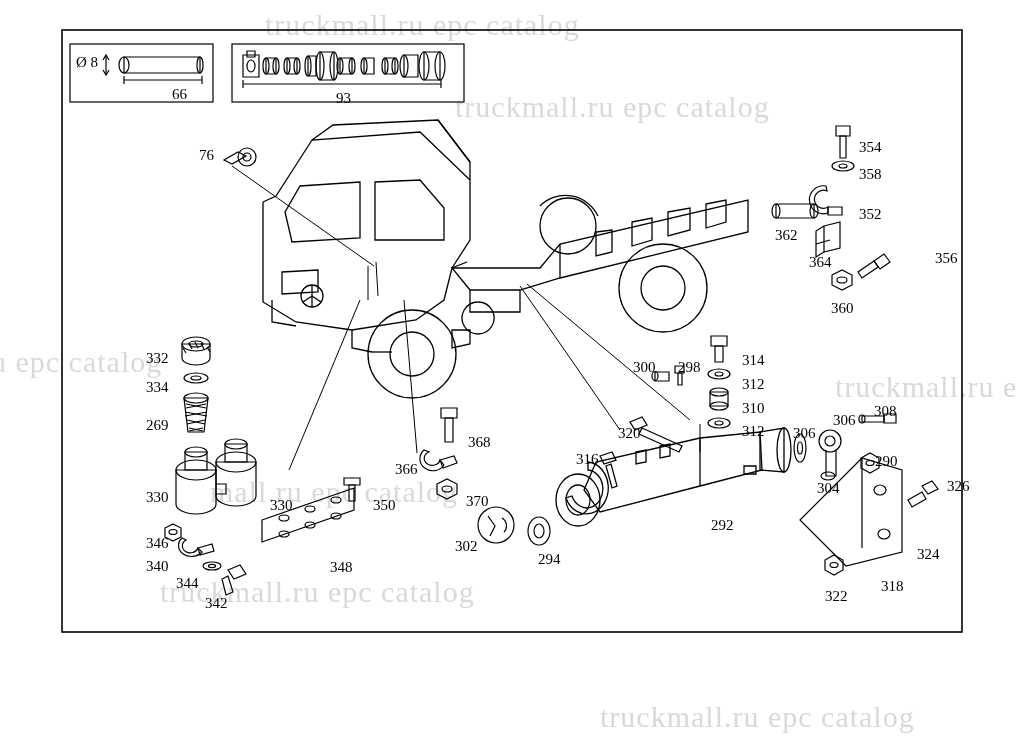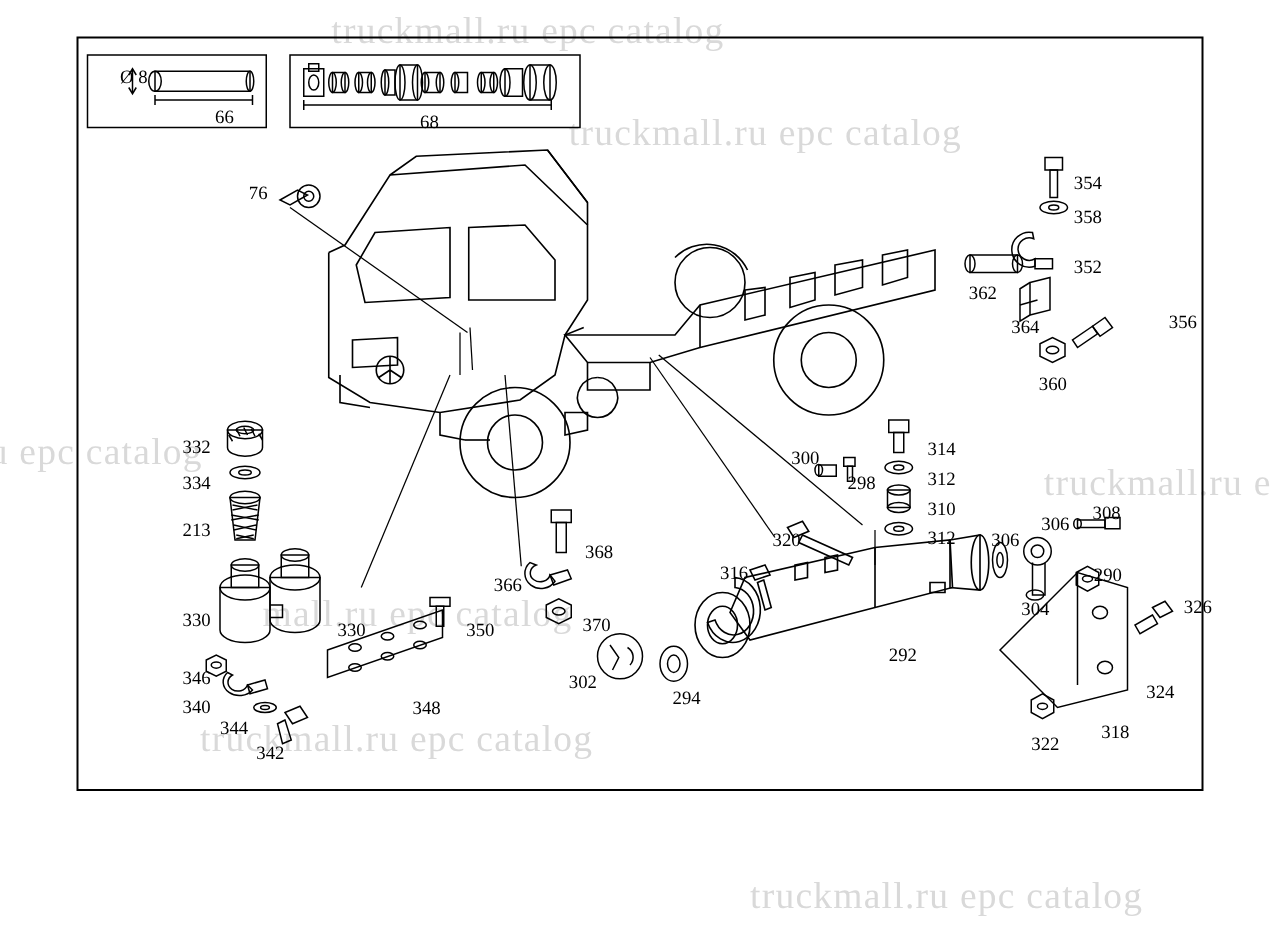--- a/index.html
+++ b/index.html
@@ -356,51 +356,51 @@
 
       <path d="M922 486 l10 -5 l6 8 l-10 5 z"></path>
       <path d="M922 492 l-14 8 l4 7 l14 -8 z"></path>
 
       <path d="M825 560 l9 -5 l9 5 l0 10 l-9 5 l-9 -5 z"></path>
       <ellipse cx="834" cy="565" rx="4" ry="2.5"></ellipse>
     </g>
   </svg>
 
   <div>
-    <div class="lbl" style="left:76px;  top:54px;margin-left:20px;">Ø 8</div>
+    <div class="lbl" style="left:76px;  top:54px;">Ø 8</div>
     <div class="lbl" style="left:172px; top:86px;">66</div>
-    <div class="lbl" style="left:336px; top:90px;">68</div>
+    <div class="lbl" style="left:336px; top:90px;">93</div>
     <div class="lbl" style="left:199px; top:147px;">76</div>
     <div class="lbl" style="left:859px; top:139px;">354</div>
     <div class="lbl" style="left:859px; top:166px;">358</div>
     <div class="lbl" style="left:859px; top:206px;">352</div>
     <div class="lbl" style="left:775px; top:227px;">362</div>
     <div class="lbl" style="left:809px; top:254px;font-family:Liberation Serif, serif;">364</div>
     <div class="lbl" style="left:892px; top:250px;margin-left:43px;">356</div>
     <div class="lbl" style="left:831px; top:300px;">360</div>
     <div class="lbl" style="left:146px; top:350px;">332</div>
     <div class="lbl" style="left:146px; top:379px;">334</div>
-    <div class="lbl" style="left:146px; top:417px;">213</div>
+    <div class="lbl" style="left:146px; top:417px;">269</div>
     <div class="lbl" style="left:146px; top:489px;">330</div>
     <div class="lbl" style="left:270px; top:497px;">330</div>
     <div class="lbl" style="left:146px; top:535px;">346</div>
     <div class="lbl" style="left:146px; top:558px;">340</div>
     <div class="lbl" style="left:176px; top:575px;">344</div>
     <div class="lbl" style="left:205px; top:595px;">342</div>
     <div class="lbl" style="left:330px; top:559px;">348</div>
     <div class="lbl" style="left:373px; top:497px;">350</div>
     <div class="lbl" style="left:468px; top:434px;">368</div>
     <div class="lbl" style="left:395px; top:461px;">366</div>
     <div class="lbl" style="left:466px; top:493px;">370</div>
     <div class="lbl" style="left:455px; top:538px;">302</div>
     <div class="lbl" style="left:538px; top:551px;">294</div>
     <div class="lbl" style="left:576px; top:451px;">316</div>
     <div class="lbl" style="left:618px; top:425px;">320</div>
     <div class="lbl" style="left:633px; top:359px;">300</div>
-    <div class="lbl" style="left:678px; top:359px;margin-top:20px;">298</div>
+    <div class="lbl" style="left:678px; top:359px;">298</div>
     <div class="lbl" style="left:742px; top:352px;">314</div>
     <div class="lbl" style="left:742px; top:376px;">312</div>
     <div class="lbl" style="left:742px; top:400px;">310</div>
     <div class="lbl" style="left:742px; top:423px;">312</div>
     <div class="lbl" style="left:711px; top:517px;">292</div>
     <div class="lbl" style="left:793px; top:425px;">306</div>
     <div class="lbl" style="left:833px; top:412px;">306</div>
     <div class="lbl" style="left:874px; top:403px;">308</div>
     <div class="lbl" style="left:817px; top:480px;">304</div>
     <div class="lbl" style="left:875px; top:453px;">290</div>

